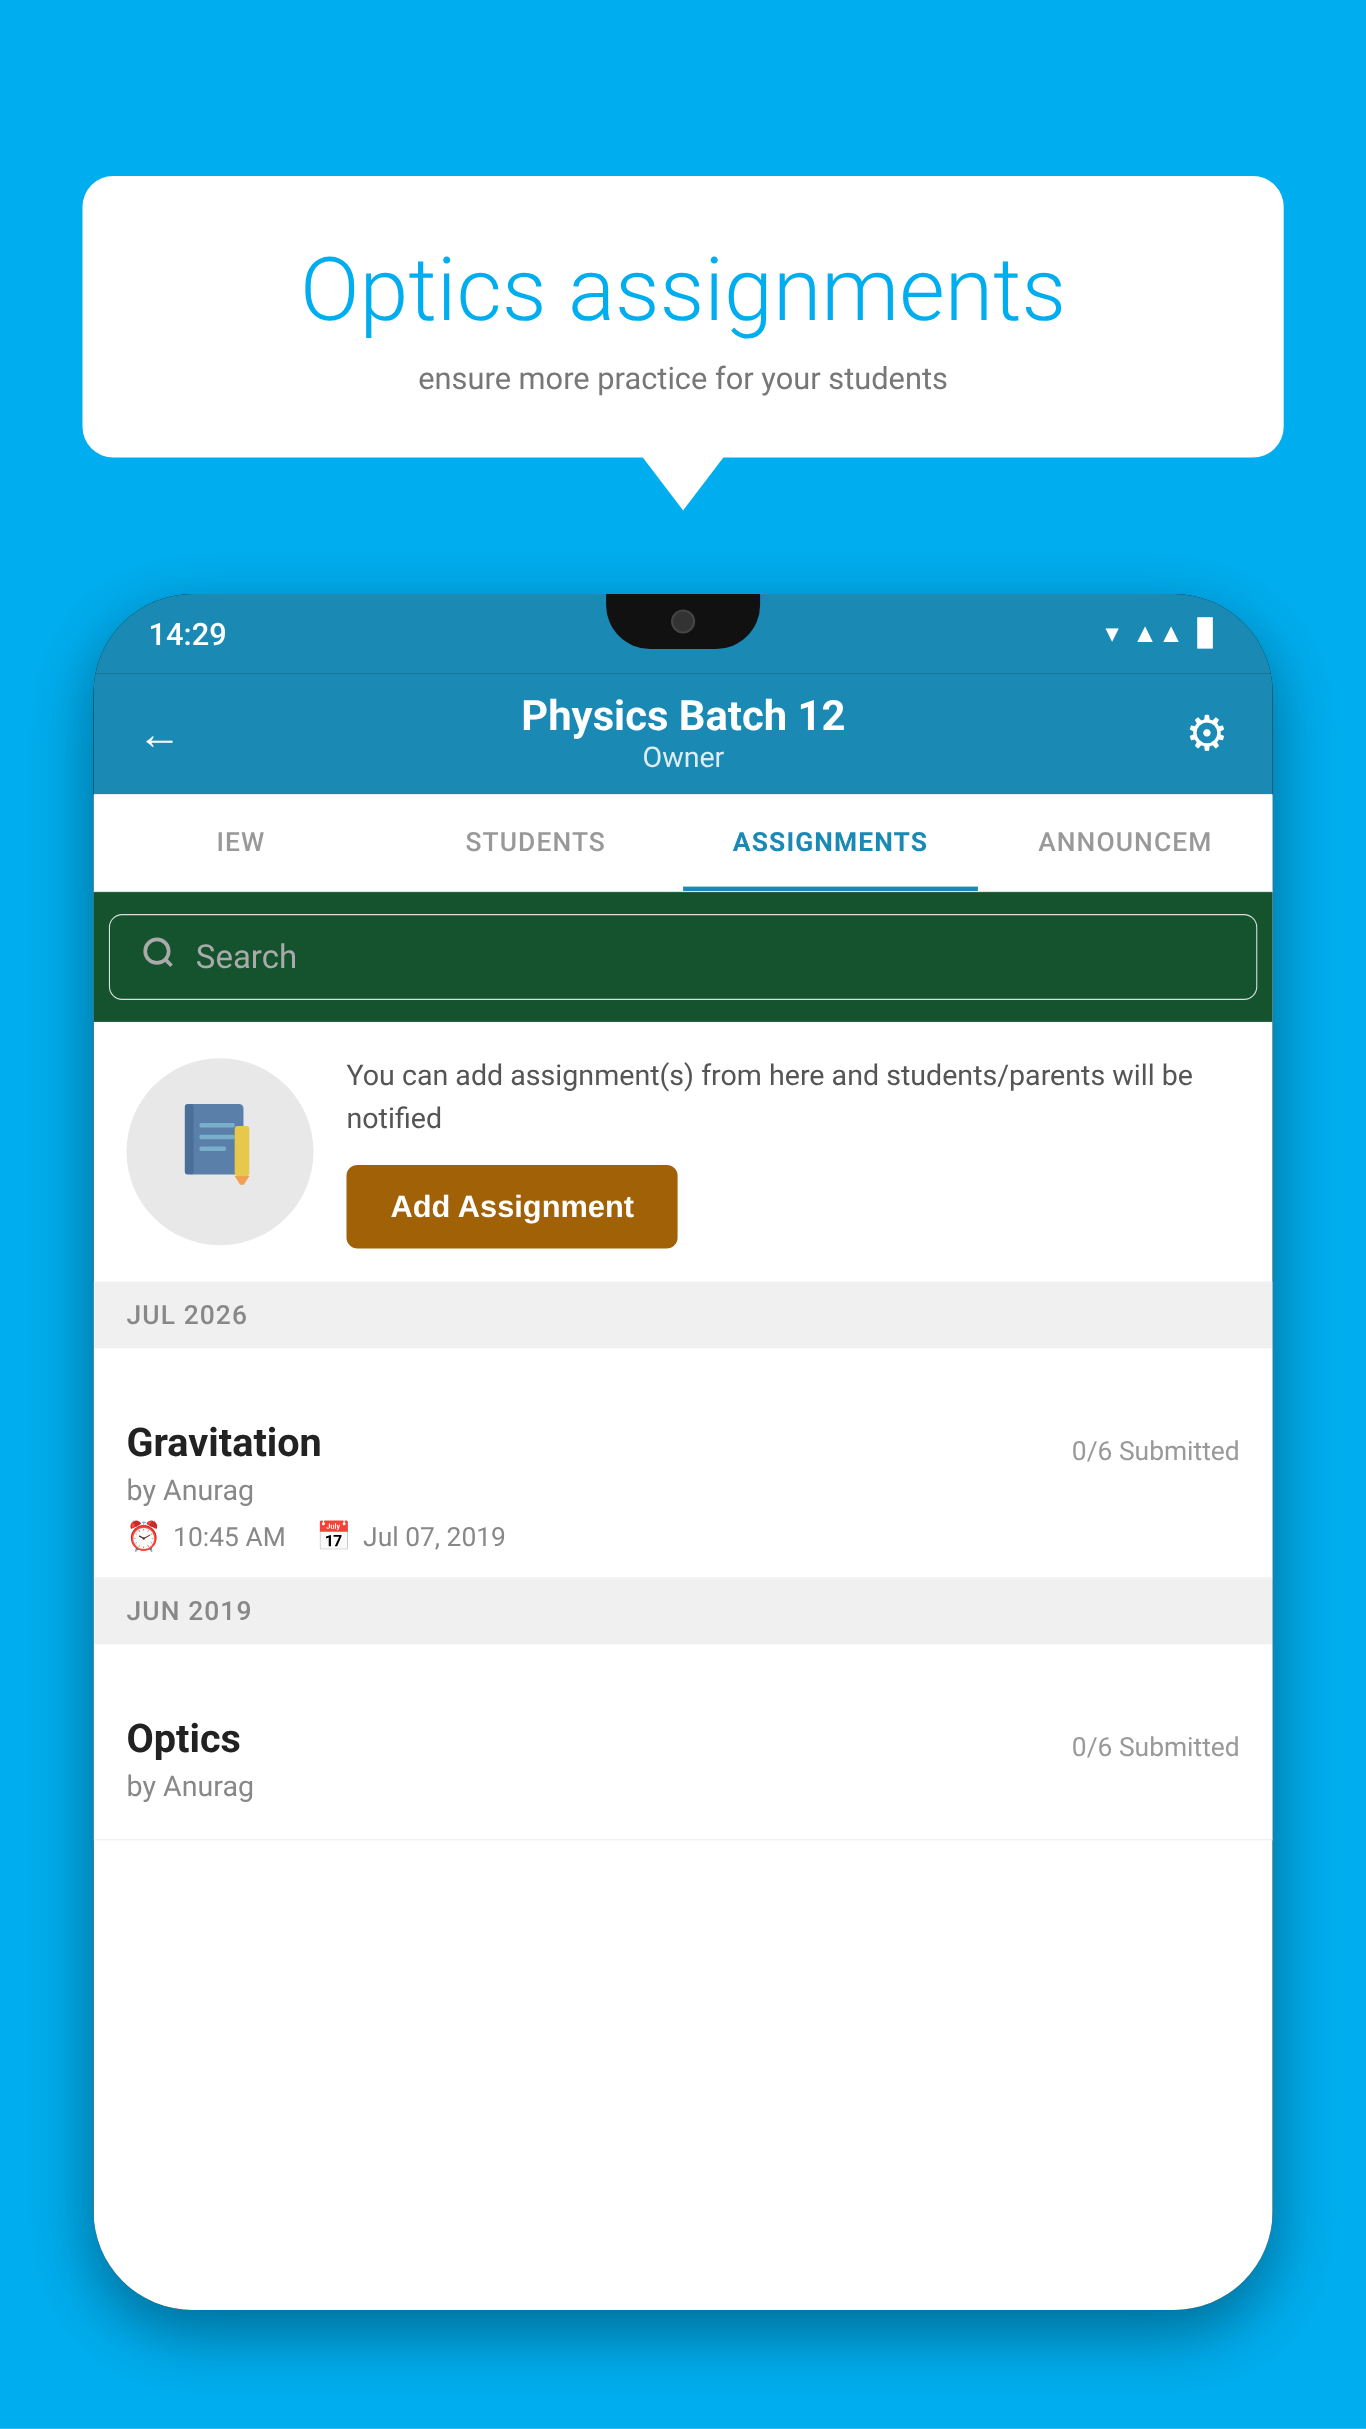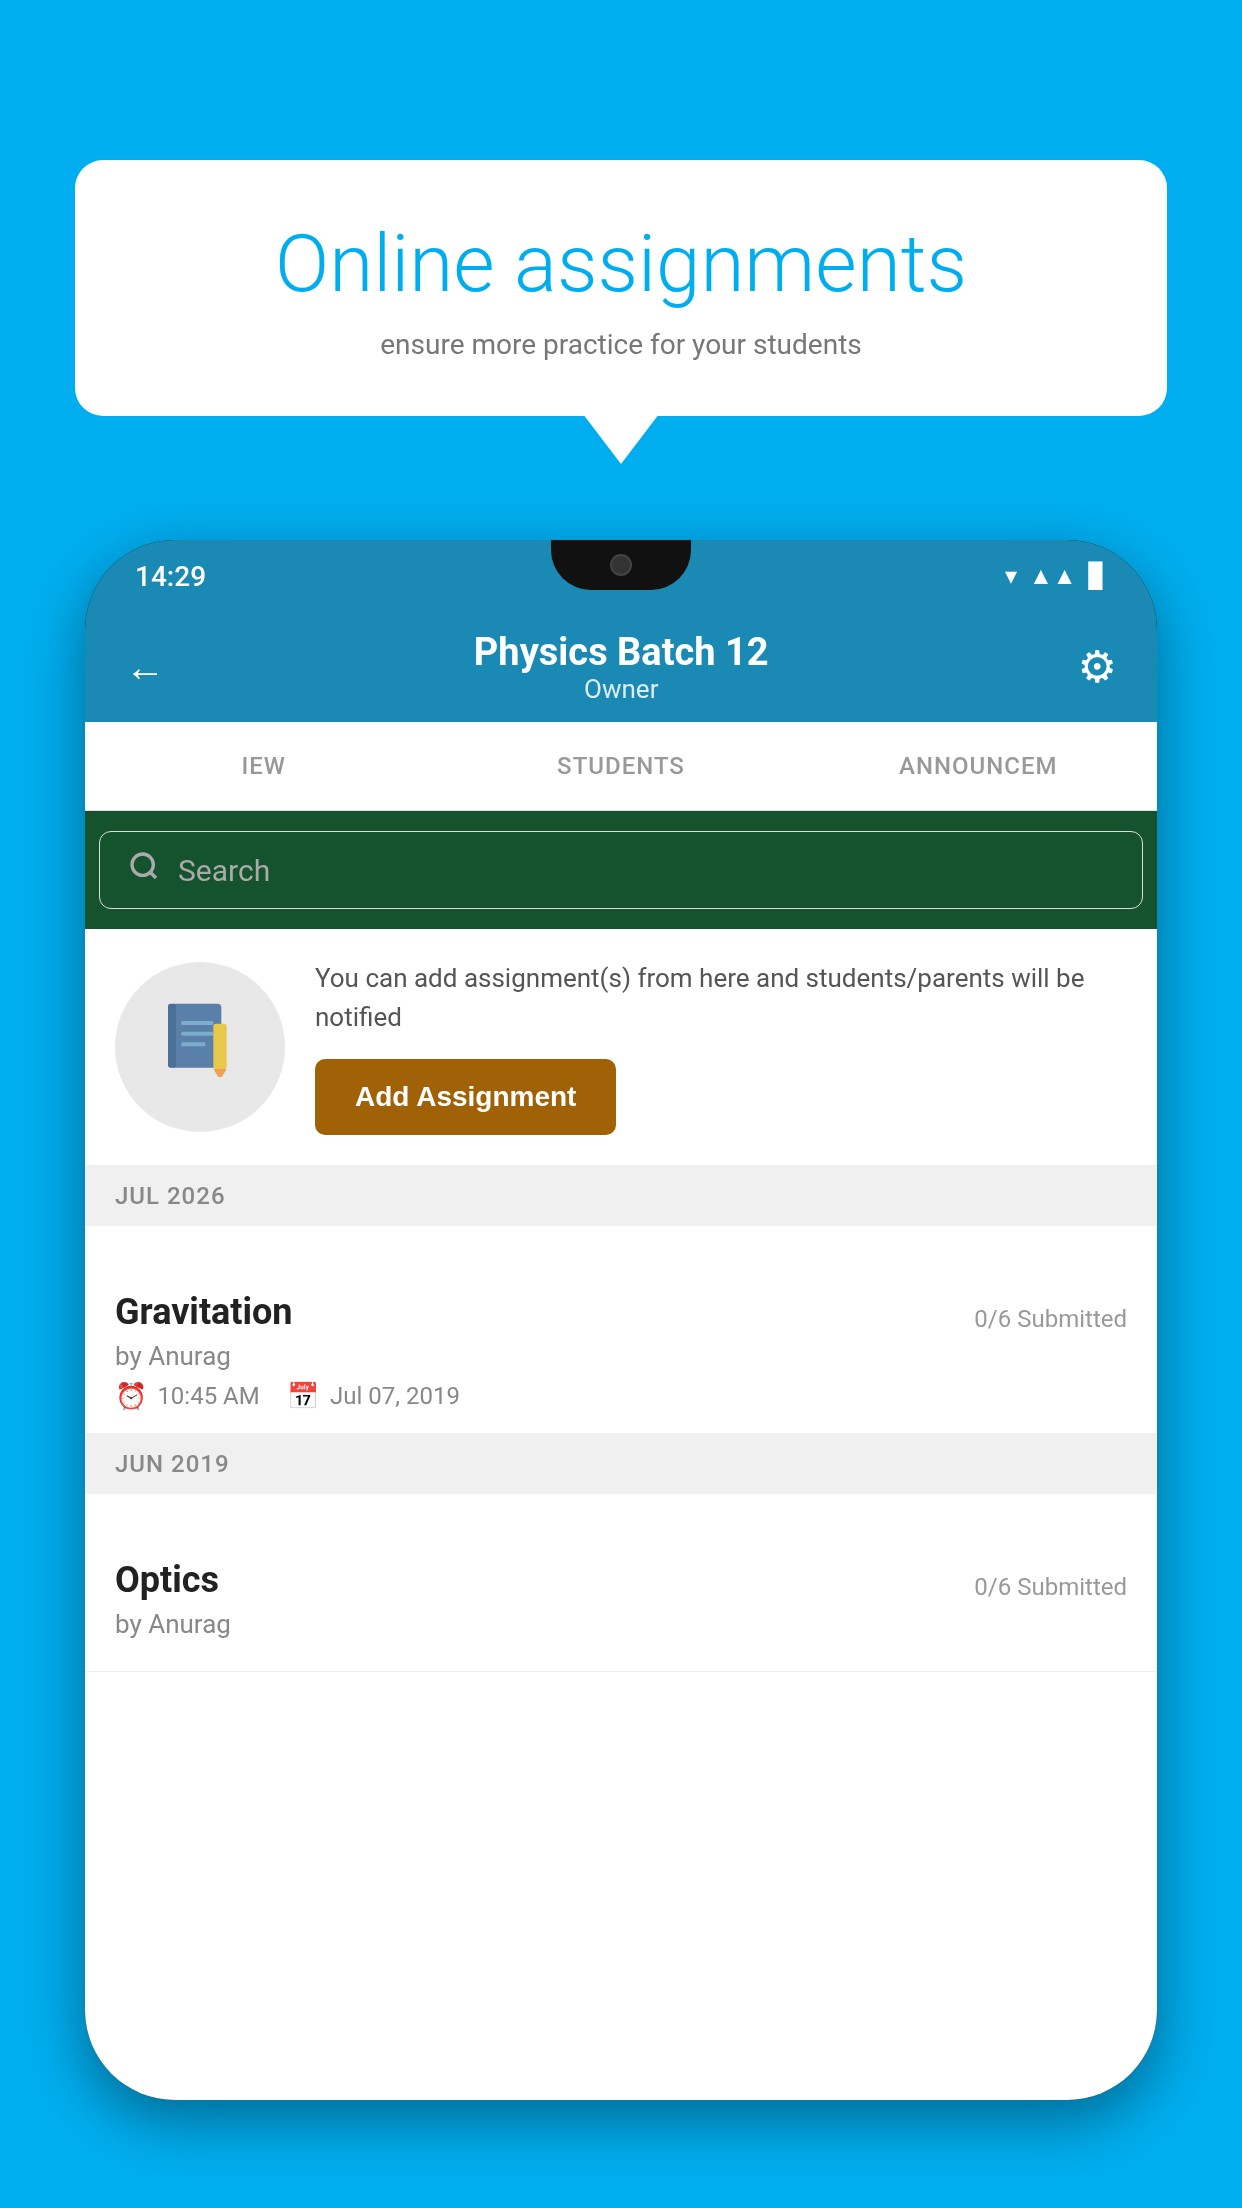--- a/index.html
+++ b/index.html
@@ -338,21 +338,21 @@
     .meta-icon {
       font-size: 26px;
       color: #aaa;
     }
   </style>
 </head>
 <body>
 
 <div class="speech-bubble-container">
   <div class="speech-bubble">
-    <div class="speech-bubble-title">Online assignments</div>
+    <div class="speech-bubble-title">Optics assignments</div>
     <div class="speech-bubble-subtitle">ensure more practice for your students</div>
   </div>
 </div>
 
 <div class="phone-wrapper">
   <div class="phone-body">
 
     <div class="phone-notch">
       <div class="phone-camera"></div>
     </div>
@@ -376,20 +376,23 @@
     </div>
 
     <div class="screen-content">
 
       <div class="tabs-row">
         <div class="tab-item">
           <span>IEW</span>
         </div>
         <div class="tab-item">
           <span>STUDENTS</span>
+        </div>
+        <div class="tab-item active">
+          <span>ASSIGNMENTS</span>
         </div>
         <div class="tab-item">
           <span>ANNOUNCEM</span>
         </div>
       </div>
 
       <div class="search-container">
         <div class="search-bar">
           <span class="search-icon-svg">
             <svg width="32" height="32" viewBox="0 0 24 24" fill="none" stroke="#aaa" stroke-width="2.5">

